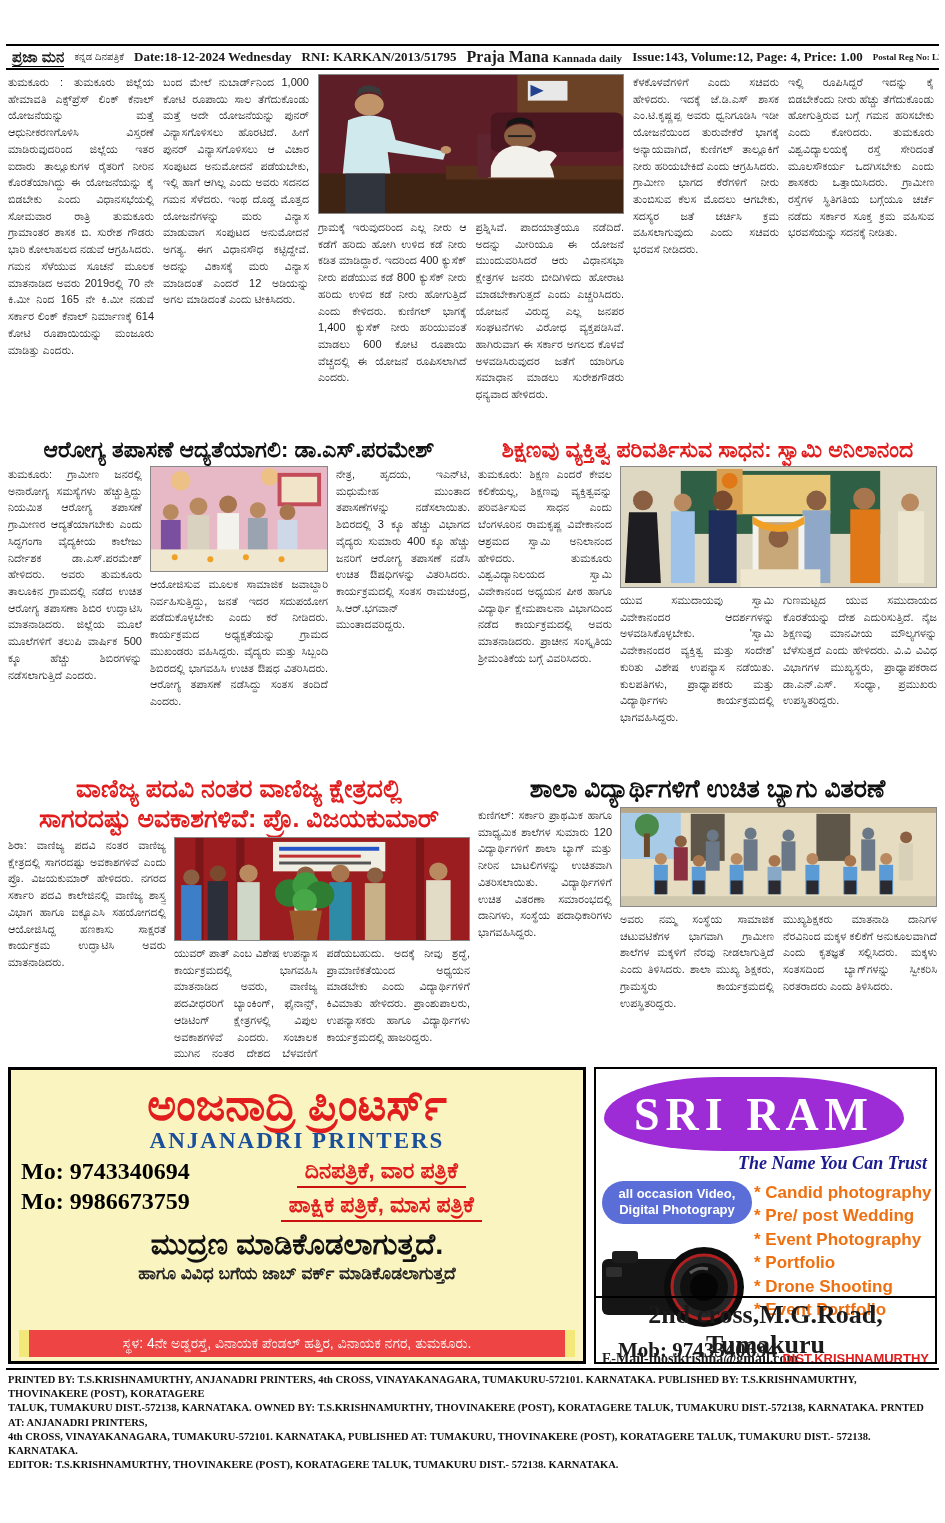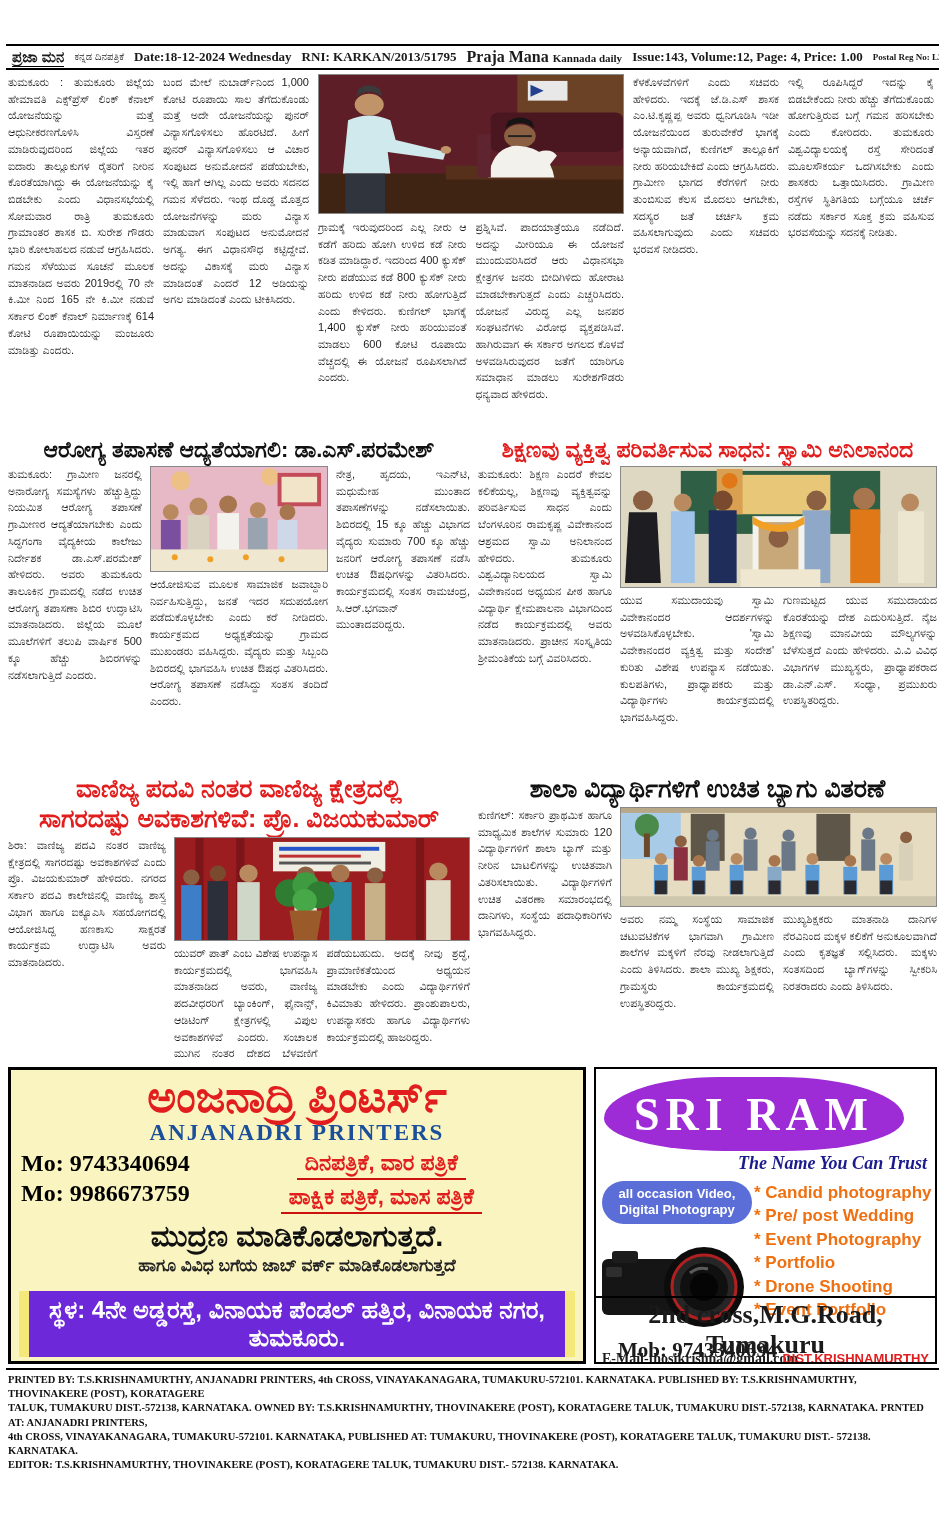--- a/index.html
+++ b/index.html
@@ -53,36 +53,36 @@
   .art-body .ncol { flex:1 1 0; }
   .col-narrow { flex:0 0 134px !important; }
   .col-wide   { flex:0 0 158px !important; }
   .wrapcol { display:flex; flex-direction:column; gap:4px; overflow:hidden; }
   .w-mid   { flex:0 0 178px; }
   .w-big   { flex:1 1 auto; }
   
   .ads-band { display:flex; gap:8px; padding:4px 8px 2px; height:303px; }
   .ad-printers {
     flex:0 0 578px; border:3px solid #000; background:#faf4c0;
-    display:flex; flex-direction:column; padding:4px 8px 0; overflow:hidden;
+    display:flex; flex-direction:column; padding:12px 8px 0; overflow:hidden;
   }
   .adp-title { color:#e11d1d; font-weight:bold; font-size:44px; text-align:center; line-height:1.05; }
   .adp-en { color:#1a4f9c; font-family:"Liberation Serif", serif; font-weight:bold; font-size:23px; text-align:center; letter-spacing:2px; }
   .adp-midrow { display:flex; justify-content:space-between; align-items:flex-start; padding:2px 2px; }
   .adp-phones { font-family:"Liberation Serif", serif; font-weight:bold; font-size:24px; line-height:1.25; color:#000; }
   .adp-redlines { text-align:center; flex:1; }
   .adp-redline {
     color:#e11d1d; font-weight:bold; font-size:22px; display:inline-block;
     border-bottom:2px solid #c11; padding:0 8px 2px; margin:2px 0;
   }
   .adp-big { font-weight:bold; font-size:29px; text-align:center; color:#111; padding-top:2px; }
   .adp-sub { font-weight:bold; font-size:17px; text-align:center; color:#222; padding:2px 0 6px; }
   .adp-bar {
-    margin-top:auto; margin-bottom:4px; background:#6d28d9; color:#fff; font-weight:bold;
-    font-size:24px; text-align:center; padding:5px 4px; position:relative;
+    margin-top:auto; margin-bottom:4px; background:#ef4444; color:#fff; font-weight:normal;
+    font-size:14px; text-align:center; padding:5px 4px; position:relative;
   }
   .adp-bar::before, .adp-bar::after {
     content:""; position:absolute; top:0; bottom:0; width:10px; background:#f5e87a;
   }
   .adp-bar::before { left:0; } .adp-bar::after { right:0; }
   .ad-sriram {
     flex:1 1 auto; border:2px solid #000; background:#fff; position:relative; overflow:hidden;
   }
   .sr-blob {
     position:absolute; left:8px; top:8px; width:300px; height:74px; background:#9d2bd6;
@@ -186,21 +186,21 @@
             <circle cx="138" cy="46" r="8" fill="#a8764e"></circle>
               <rect x="128" y="54" width="20" height="52" fill="#cfd8e8"></rect>
             <rect x="0" y="84" width="178" height="22" fill="#efe7cf"></rect>
             <circle cx="24" cy="92" r="3" fill="#f0a024"></circle>
               <circle cx="60" cy="94" r="3" fill="#f0a024"></circle>
               <circle cx="96" cy="92" r="3" fill="#f0a024"></circle>
               <circle cx="132" cy="94" r="3" fill="#f0a024"></circle>
           </svg>
           <div class="ncol">ಆಯೋಜಿಸುವ ಮೂಲಕ ಸಾಮಾಜಿಕ ಜವಾಬ್ದಾರಿ ನಿರ್ವಹಿಸುತ್ತಿದ್ದು, ಜನತೆ ಇದರ ಸದುಪಯೋಗ ಪಡೆದುಕೊಳ್ಳಬೇಕು ಎಂದು ಕರೆ ನೀಡಿದರು. ಕಾರ್ಯಕ್ರಮದ ಅಧ್ಯಕ್ಷತೆಯನ್ನು ಗ್ರಾಮದ ಮುಖಂಡರು ವಹಿಸಿದ್ದರು. ವೈದ್ಯರು ಮತ್ತು ಸಿಬ್ಬಂದಿ ಶಿಬಿರದಲ್ಲಿ ಭಾಗವಹಿಸಿ ಉಚಿತ ಔಷಧ ವಿತರಿಸಿದರು. ಆರೋಗ್ಯ ತಪಾಸಣೆ ನಡೆಸಿದ್ದು ಸಂತಸ ತಂದಿದೆ ಎಂದರು.</div>
         </div>
-        <div class="ncol">ನೇತ್ರ, ಹೃದಯ, ಇಎನ್‌ಟಿ, ಮಧುಮೇಹ ಮುಂತಾದ ತಪಾಸಣೆಗಳನ್ನು ನಡೆಸಲಾಯಿತು. ಶಿಬಿರದಲ್ಲಿ 15 ಕ್ಕೂ ಹೆಚ್ಚು ವಿಭಾಗದ ವೈದ್ಯರು ಸುಮಾರು 700 ಕ್ಕೂ ಹೆಚ್ಚು ಜನರಿಗೆ ಆರೋಗ್ಯ ತಪಾಸಣೆ ನಡೆಸಿ ಉಚಿತ ಔಷಧಿಗಳನ್ನು ವಿತರಿಸಿದರು. ಕಾರ್ಯಕ್ರಮದಲ್ಲಿ ಸಂತಸ ರಾಮಚಂದ್ರ, ಸಿ.ಆರ್.ಭಗವಾನ್ ಮುಂತಾದವರಿದ್ದರು.</div>
+        <div class="ncol">ನೇತ್ರ, ಹೃದಯ, ಇಎನ್‌ಟಿ, ಮಧುಮೇಹ ಮುಂತಾದ ತಪಾಸಣೆಗಳನ್ನು ನಡೆಸಲಾಯಿತು. ಶಿಬಿರದಲ್ಲಿ 3 ಕ್ಕೂ ಹೆಚ್ಚು ವಿಭಾಗದ ವೈದ್ಯರು ಸುಮಾರು 400 ಕ್ಕೂ ಹೆಚ್ಚು ಜನರಿಗೆ ಆರೋಗ್ಯ ತಪಾಸಣೆ ನಡೆಸಿ ಉಚಿತ ಔಷಧಿಗಳನ್ನು ವಿತರಿಸಿದರು. ಕಾರ್ಯಕ್ರಮದಲ್ಲಿ ಸಂತಸ ರಾಮಚಂದ್ರ, ಸಿ.ಆರ್.ಭಗವಾನ್ ಮುಂತಾದವರಿದ್ದರು.</div>
       </div>
     </article>
 
     <article class="article art-right">
       <h2 class="h2-red">ಶಿಕ್ಷಣವು ವ್ಯಕ್ತಿತ್ವ ಪರಿವರ್ತಿಸುವ ಸಾಧನ: ಸ್ವಾಮಿ ಅನಿಲಾನಂದ</h2>
       <div class="art-body">
         <div class="ncol col-narrow">ತುಮಕೂರು: ಶಿಕ್ಷಣ ಎಂದರೆ ಕೇವಲ ಕಲಿಕೆಯಲ್ಲ, ಶಿಕ್ಷಣವು ವ್ಯಕ್ತಿತ್ವವನ್ನು ಪರಿವರ್ತಿಸುವ ಸಾಧನ ಎಂದು ಬೆಂಗಳೂರಿನ ರಾಮಕೃಷ್ಣ ವಿವೇಕಾನಂದ ಆಶ್ರಮದ ಸ್ವಾಮಿ ಅನಿಲಾನಂದ ಹೇಳಿದರು. ತುಮಕೂರು ವಿಶ್ವವಿದ್ಯಾನಿಲಯದ ಸ್ವಾಮಿ ವಿವೇಕಾನಂದ ಅಧ್ಯಯನ ಪೀಠ ಹಾಗೂ ವಿದ್ಯಾರ್ಥಿ ಕ್ಷೇಮಪಾಲನಾ ವಿಭಾಗದಿಂದ ನಡೆದ ಕಾರ್ಯಕ್ರಮದಲ್ಲಿ ಅವರು ಮಾತನಾಡಿದರು. ಪ್ರಾಚೀನ ಸಂಸ್ಕೃತಿಯ ಶ್ರೀಮಂತಿಕೆಯ ಬಗ್ಗೆ ವಿವರಿಸಿದರು.</div>
         <div class="wrapcol w-big">
           <svg class="photo" width="316" height="122" viewBox="0 0 316 122" preserveAspectRatio="none">
             <rect width="316" height="122" fill="#ded8c2"></rect>

